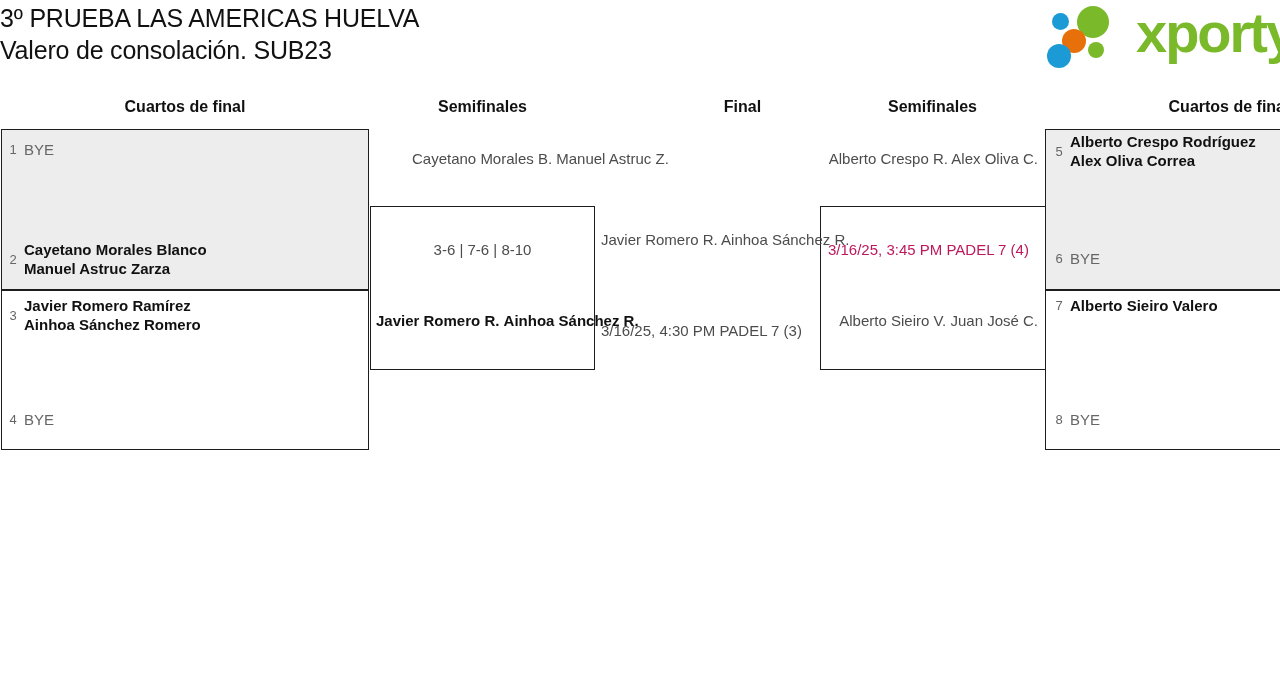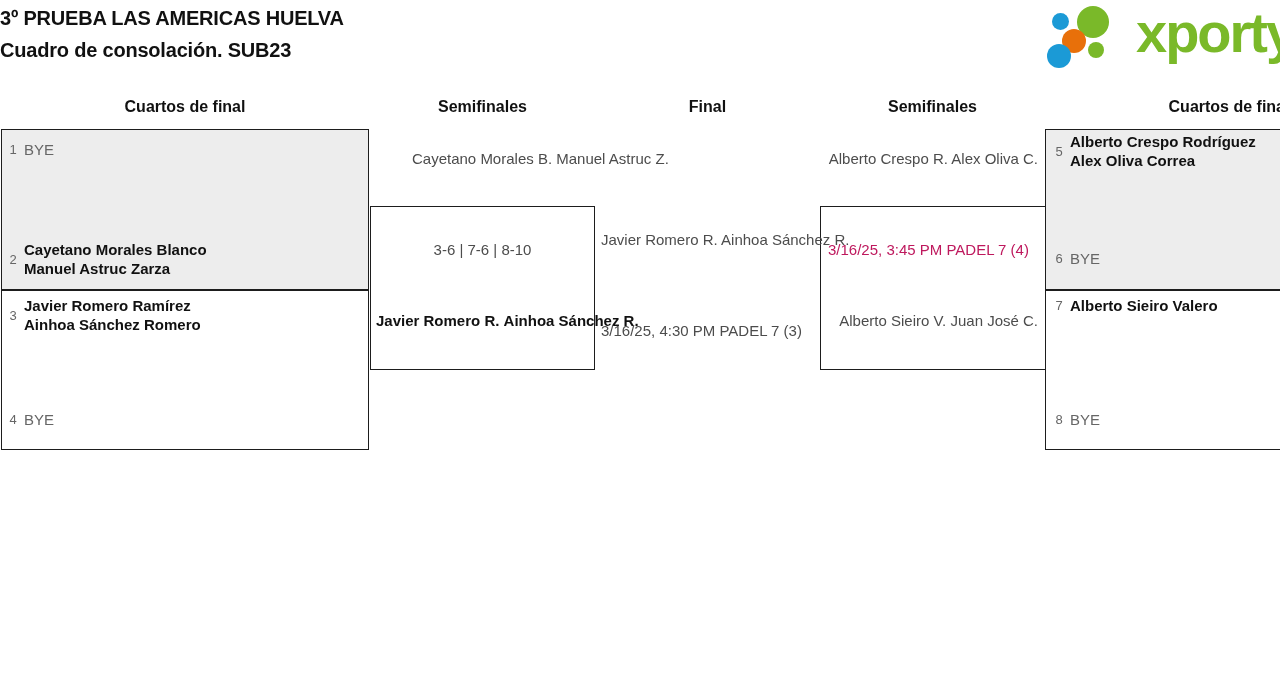--- a/index.html
+++ b/index.html
@@ -18,22 +18,22 @@
 
   
   #header {
     position: absolute;
     left: 0; top: 0;
     width: 1280px; height: 88px;
   }
   #title-block {
     position: absolute;
     left: 0; top: 2px;
-    font-size: 20px;
-    font-weight: 700;
+    font-size: 25px;
+    font-weight: 400;
     line-height: 32px;
     letter-spacing: -0.2px;
     color: #111111;
     white-space: nowrap;
   }
   #title-line1, #title-line2 { display: block; }
 
   
   #logo {
     position: absolute;
@@ -67,21 +67,21 @@
     top: 96px;
     font-size: 16px;
     font-weight: 600;
     color: #111111;
     text-align: center;
     white-space: nowrap;
     line-height: 22px;
   }
   #round-qf-left  { left: 1px;    width: 368px; }
   #round-sf-left  { left: 370px;  width: 225px; }
-  #round-final    { left: 595px;  width: 225px; }
+  #round-final    { left: 630px;  width: 225px; }
   #round-sf-right { left: 820px;  width: 225px; }
   #round-qf-right { left: 1045px; width: 368px; }
 
   
   .mbox {
     position: absolute;
     box-sizing: border-box;
     border: 1px solid #1d1d1d;
     background: #ffffff;
   }
@@ -156,21 +156,21 @@
   #sf-r-bot   { left: 826px; top: 311px; width: 212px; text-align: right; }
   #sf-r-sched { left: 828px; top: 240px; width: 212px; text-align: left;
                 color: #be185d; }
 </style>
 </head>
 <body>
 
 <div id="header">
   <div id="title-block">
     <span id="title-line1">3º PRUEBA LAS AMERICAS HUELVA</span>
-    <span id="title-line2">Cuadro de consolación. SUB23</span>
+    <span id="title-line2">Valero de consolación. SUB23</span>
   </div>
 
   <div id="logo">
     <div id="logo-dots">
       <span class="dot" id="dot-blue-small"></span>
       <span class="dot" id="dot-green-big"></span>
       <span class="dot" id="dot-orange"></span>
       <span class="dot" id="dot-green-small"></span>
       <span class="dot" id="dot-blue-big"></span>
     </div>

